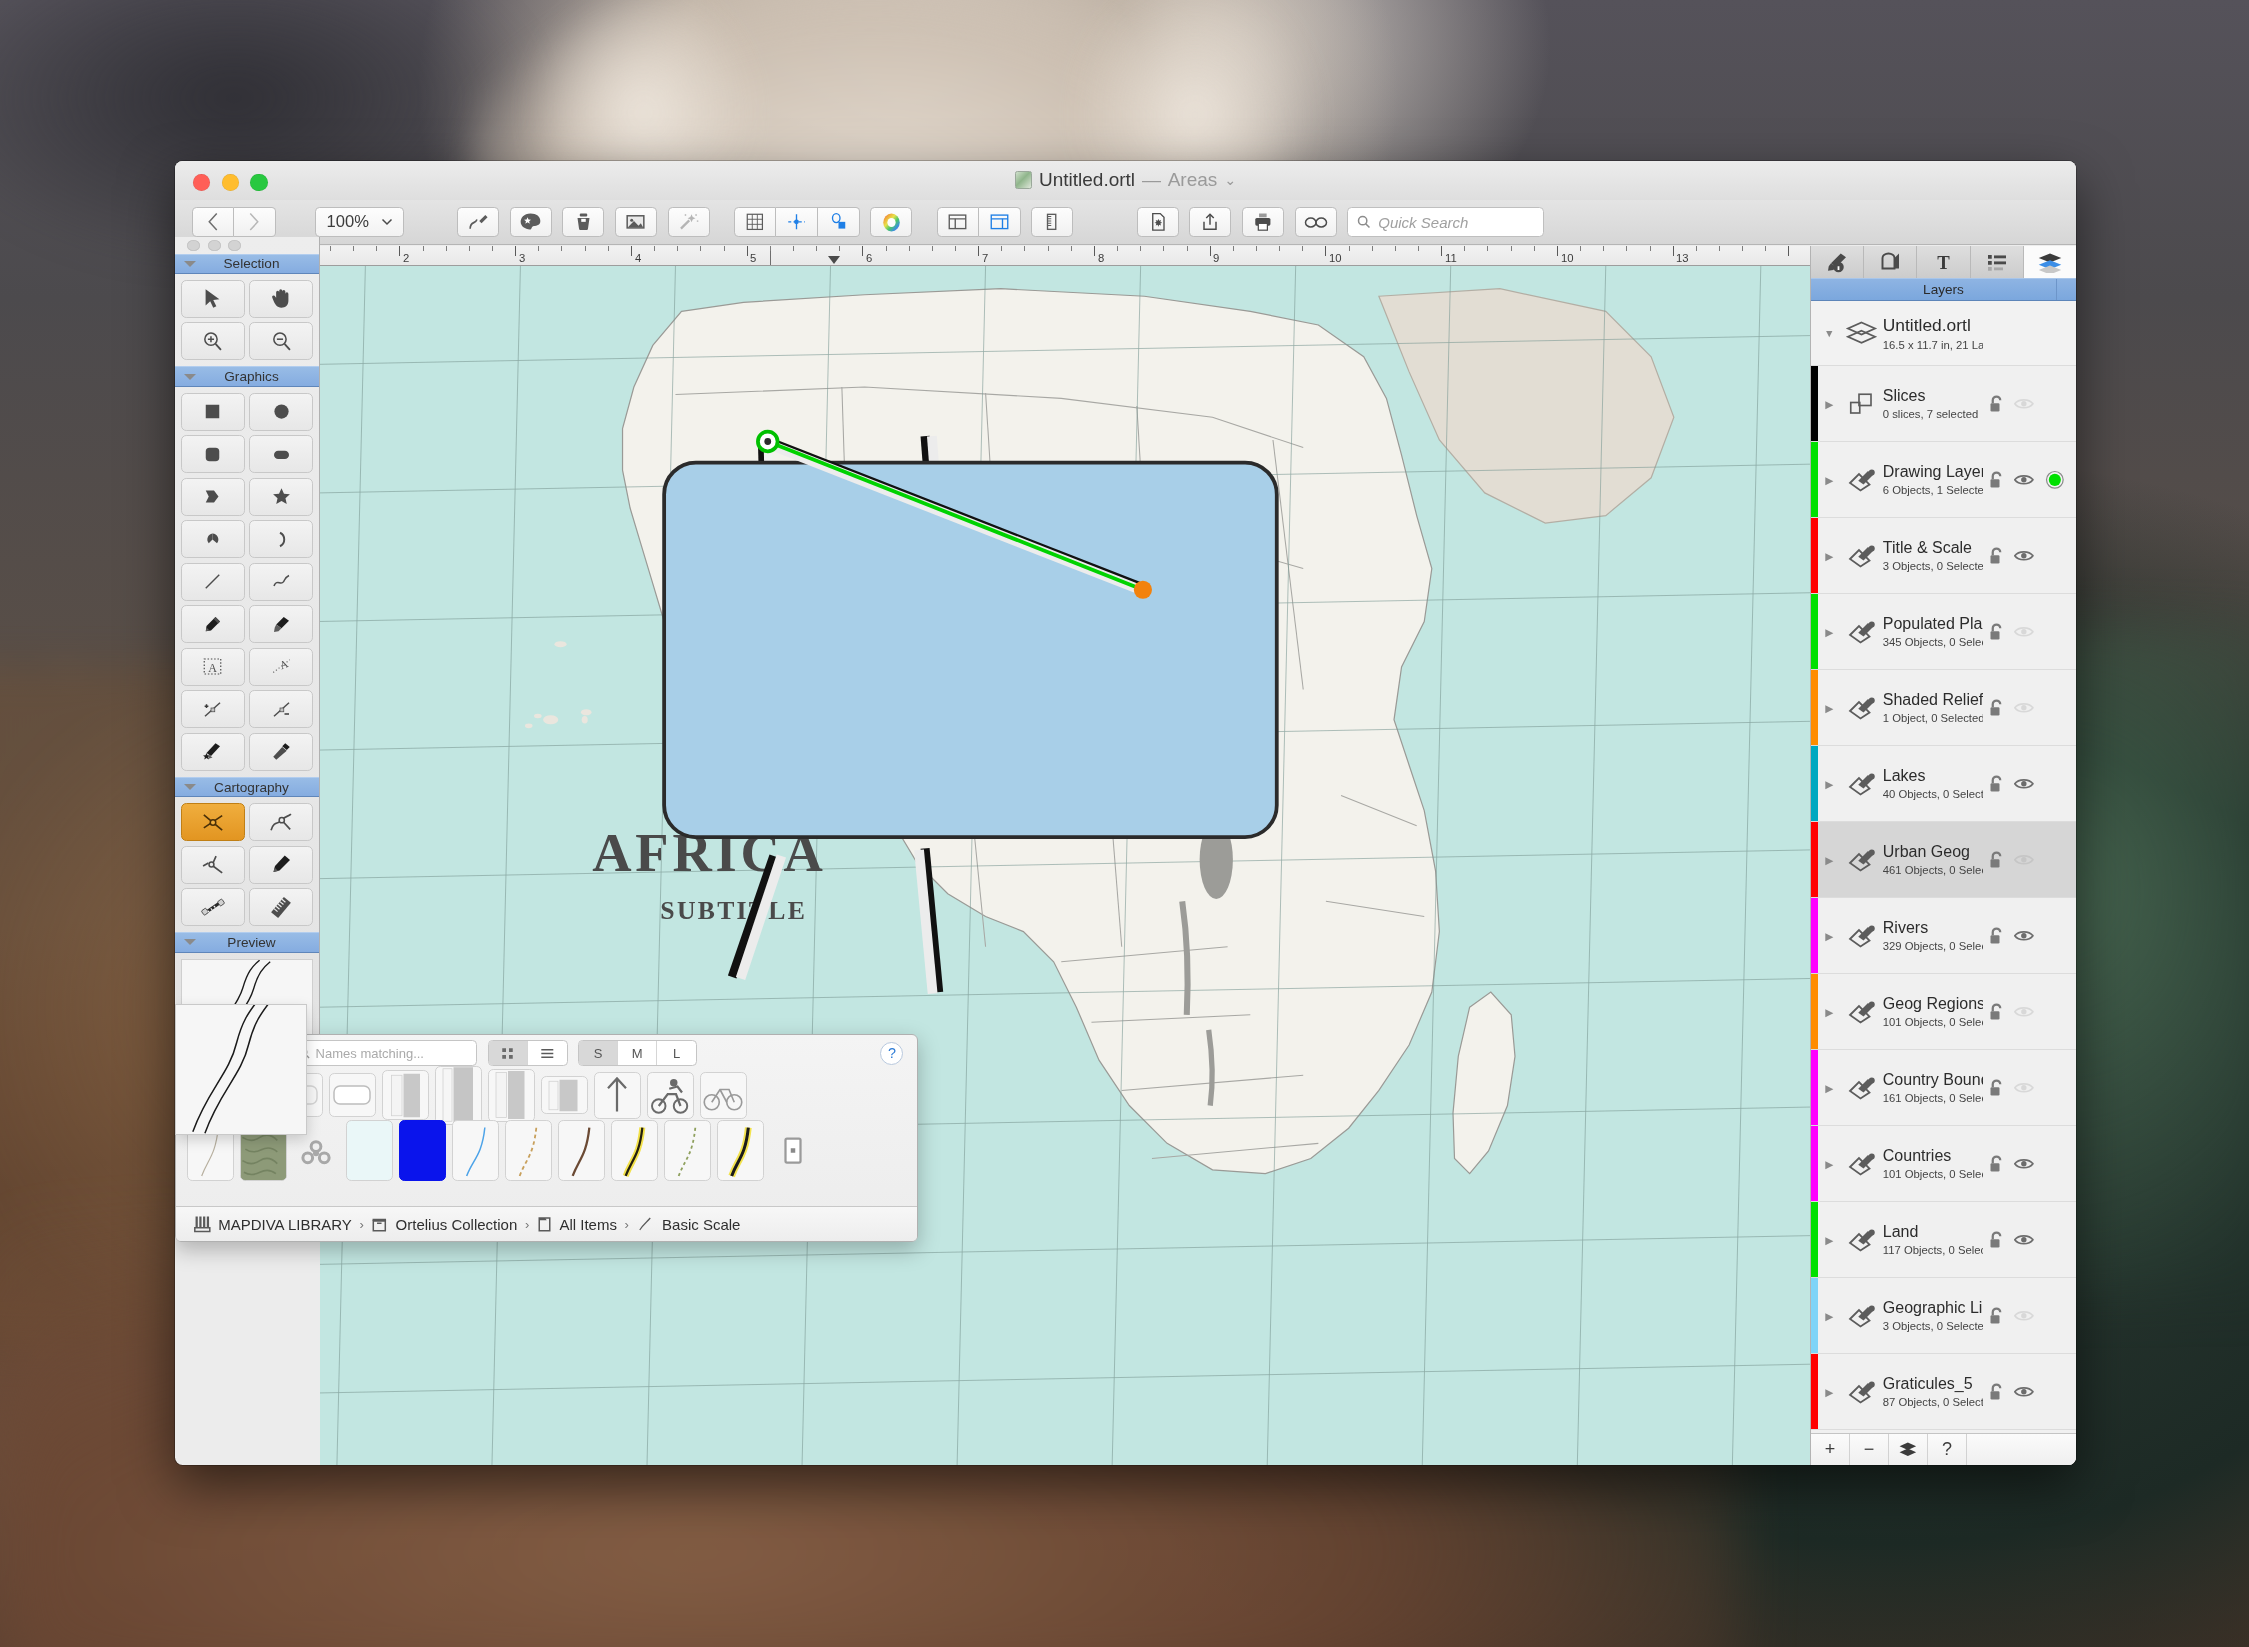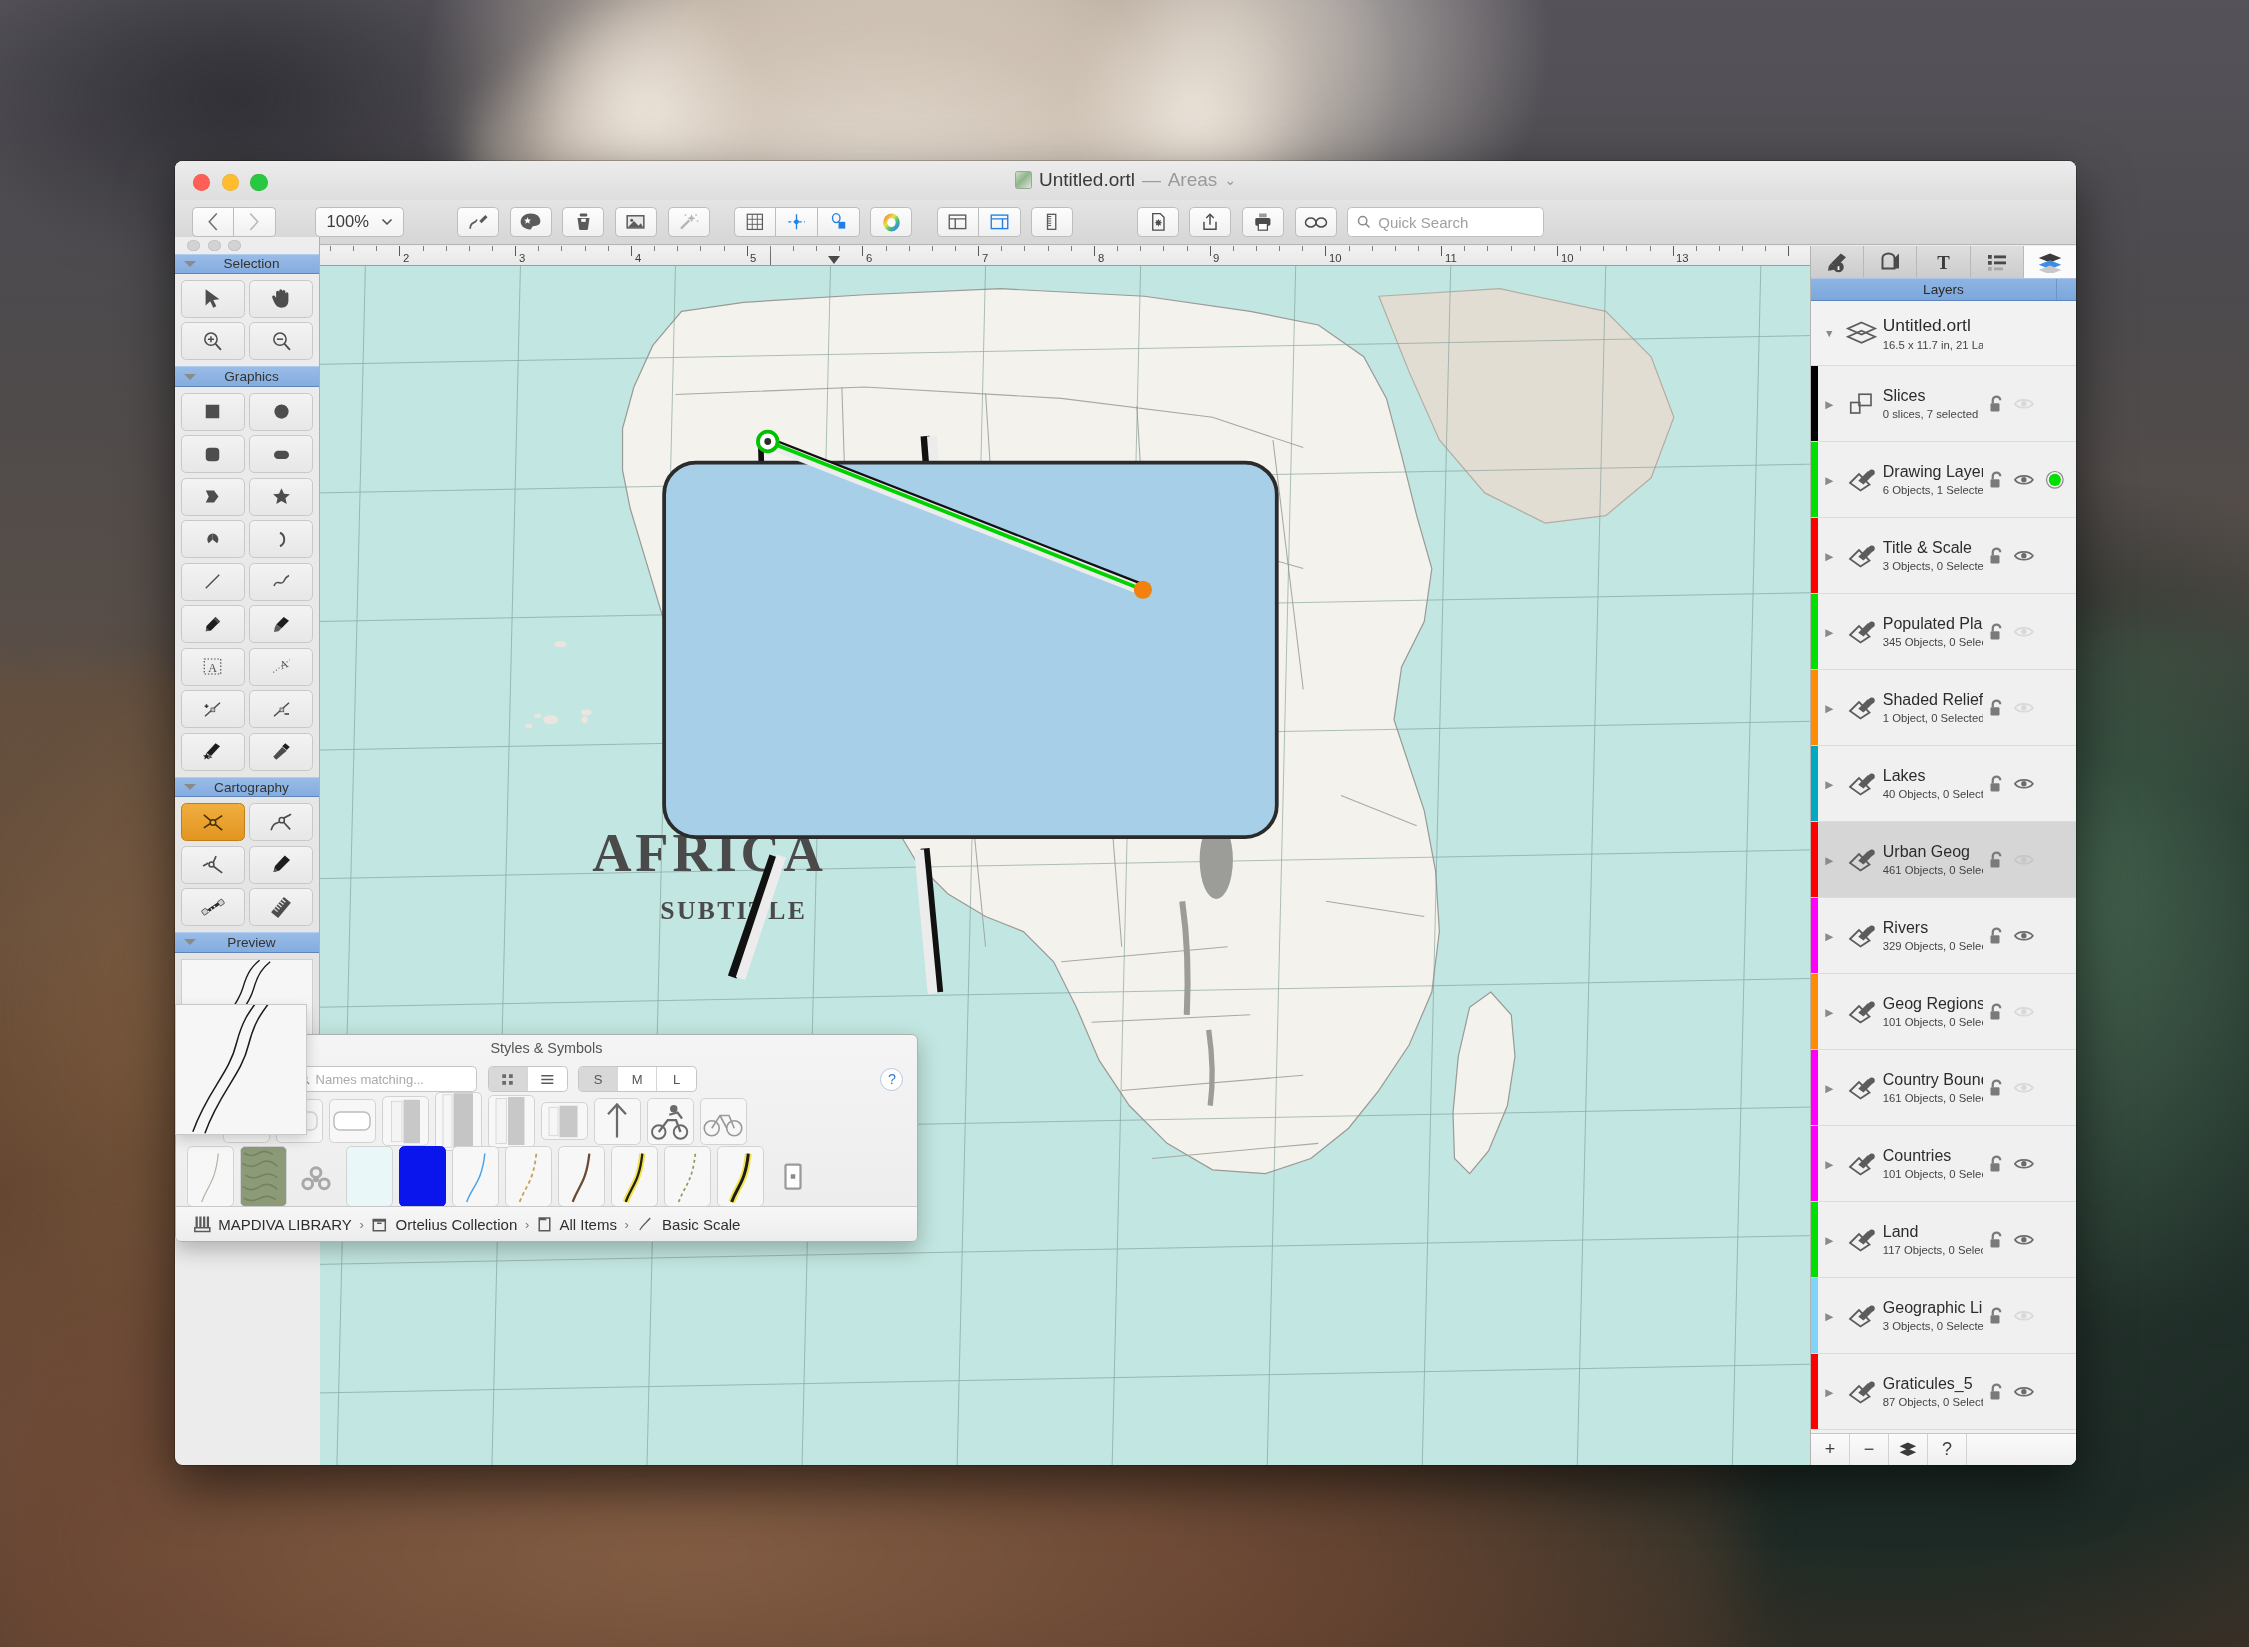--- a/index.html
+++ b/index.html
@@ -120,21 +120,21 @@
     background: linear-gradient(180deg,#fdfdfd,#f2f2f2);
     border: 0.8px solid #bdbdbd;
     display: flex; align-items: center; justify-content: center; gap: 12px;
     font-size: 16.6px; color: #3c3c3c;
   }
   .spacer-sm { width: 13.6px; } .spacer-md { width: 29px; } .spacer-lg { width: 53px; }
   .quick-search {
     height: 30px; width: 197px; border-radius: 4.5px;
     background: #fff; border: 0.8px solid #bfbfbf;
     display: flex; align-items: center; gap: 7.6px; padding: 0 9px;
-    font-size: 15px; color: #a0a0a0;
+    font-size: 15px; color: #a0a0a0; font-style: italic;
   }
   .tb-btn.solo { margin-right: 10.6px; }
 
   
   .appbody { position: absolute; left: 0; right: 0; top: 85px; bottom: 0; }
 
   
   .ruler {
     position: absolute; left: 145px; top: 0; right: 266px; height: 19.7px;
     background: linear-gradient(180deg,#f2f2f2,#e8e8e8);
@@ -900,21 +900,20 @@
     <div class="orange-peek"></div>
 
     <div class="preview-float">
       <svg width="131" height="129" viewBox="0 0 173 171">
         <path d="M22 168 C42 112 70 92 80 50 C88 20 96 10 108 -6" fill="none" stroke="#1a1a1a" stroke-width="2"></path>
         <path d="M38 170 C58 114 86 94 96 52 C104 22 112 12 124 -4" fill="none" stroke="#1a1a1a" stroke-width="2"></path>
       </svg>
     </div>
 
     <div class="styles-panel">
-      <div class="sp-title">Styles &amp; Symbols</div>
       <div class="sp-bar">
         <div class="sp-search">
           <svg width="12" height="12" viewBox="0 0 16 16">
               <circle cx="6.8" cy="6.8" r="5" fill="none" stroke="#9a9a9a" stroke-width="1.8"></circle>
               <path d="M10.4 10.4 L14.8 14.8" stroke="#9a9a9a" stroke-width="1.8"></path>
             </svg>
           <span>Names matching...</span>
         </div>
         <div class="sp-seg">
           <div class="on">

